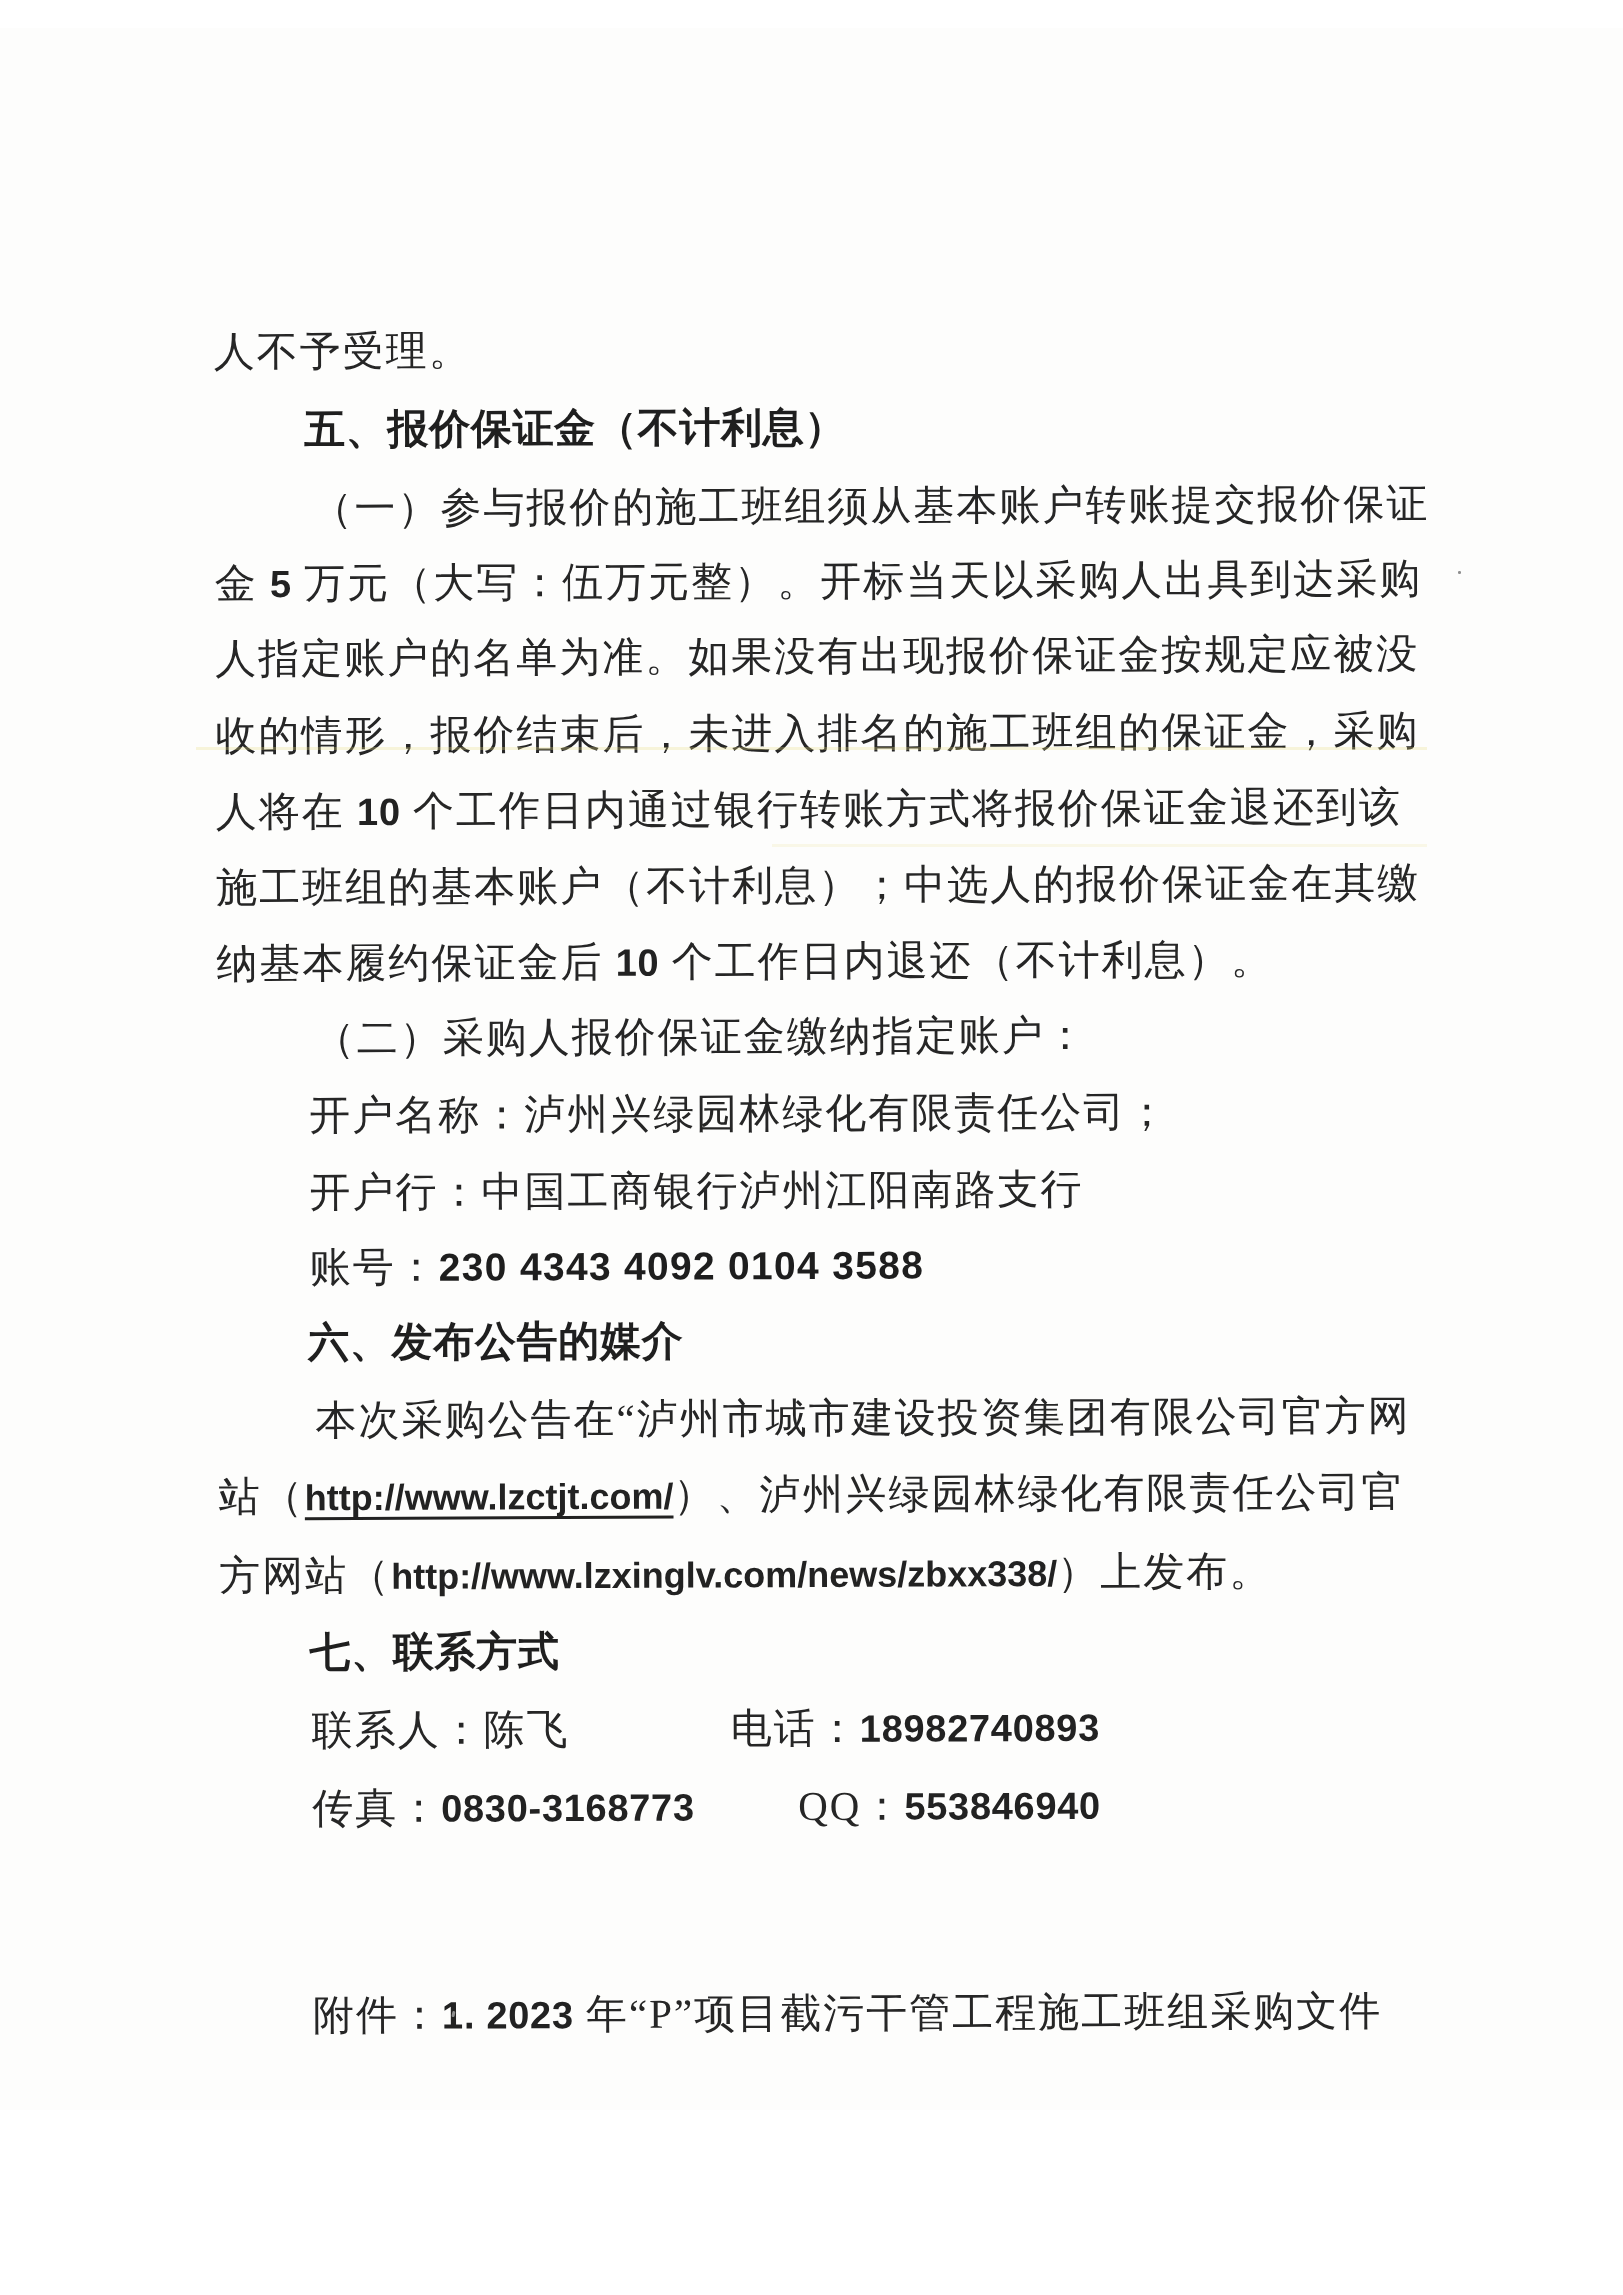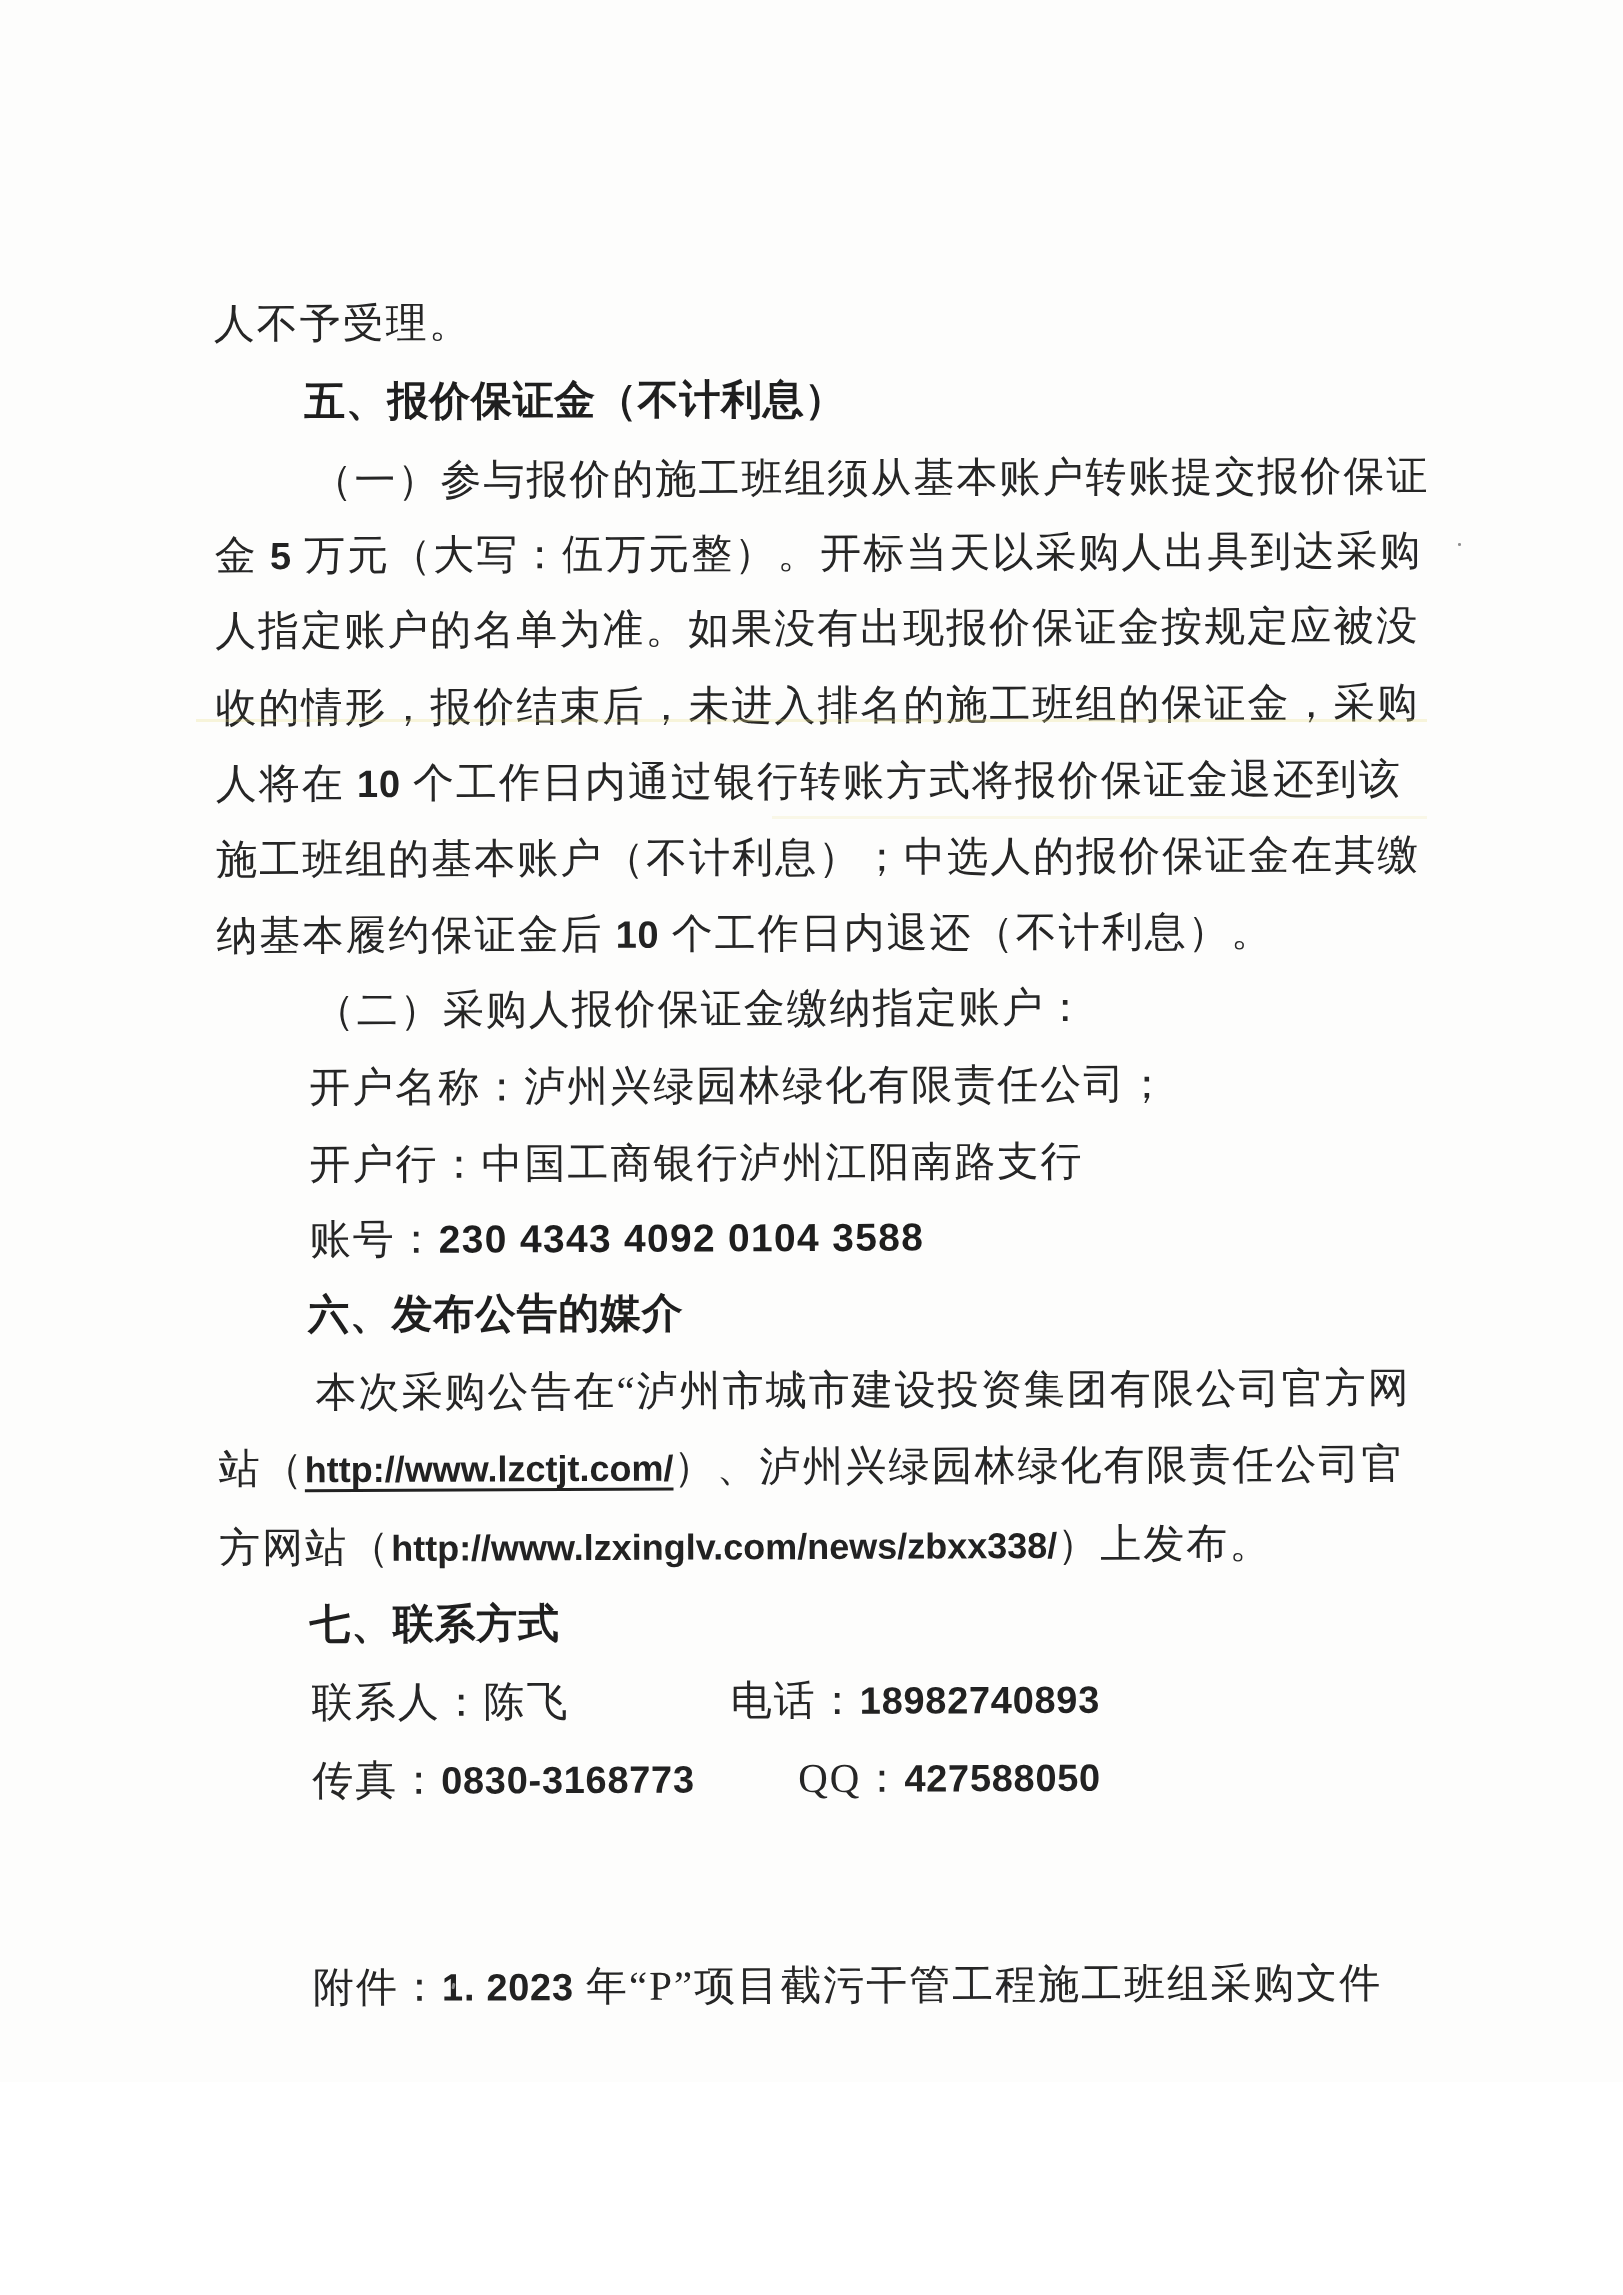--- a/index.html
+++ b/index.html
@@ -8,20 +8,21 @@
     background: #ffffff;
   }
   .sheet {
     position: relative;
     width: 1623px;
     height: 2082px;
     background: #fdfdfc;
     overflow: hidden;
     font-family: "Liberation Serif", "DejaVu Serif", serif;
     color: #262626;
+    margin-top: 28px;
   }
   .content {
     position: absolute;
     top: 0; left: 0; right: 0; bottom: 0;
     transform: rotate(-0.25deg);
     transform-origin: 50% 40%;
   }
   .line {
     position: absolute;
     white-space: nowrap;
@@ -172,21 +173,21 @@
     <div class="line" style="top:1677px; left:308px;">
       <span>联系人：</span><span>陈飞</span>
       <span class="abs-group" style="left:419px;">
         <span>电话：</span><span class="num">18982740893</span>
       </span>
     </div>
 
     <div class="line" style="top:1755px; left:308px;">
       <span>传真：</span><span class="num">0830-3168773</span>
       <span class="abs-group" style="left:486px;">
-        <span>QQ：</span><span class="num">427588050</span>
+        <span>QQ：</span><span class="num">553846940</span>
       </span>
     </div>
 
     <div class="line" style="top:1962px; left:308px;">
       <span>附件：</span><span class="num">1. 2023</span><span> 年“P”项目截污干管工程施工班组采购文件</span>
     </div>
 
   </div>
 
   <div class="artifact-line" style="top:719px; left:196px; width:1231px;"></div>

